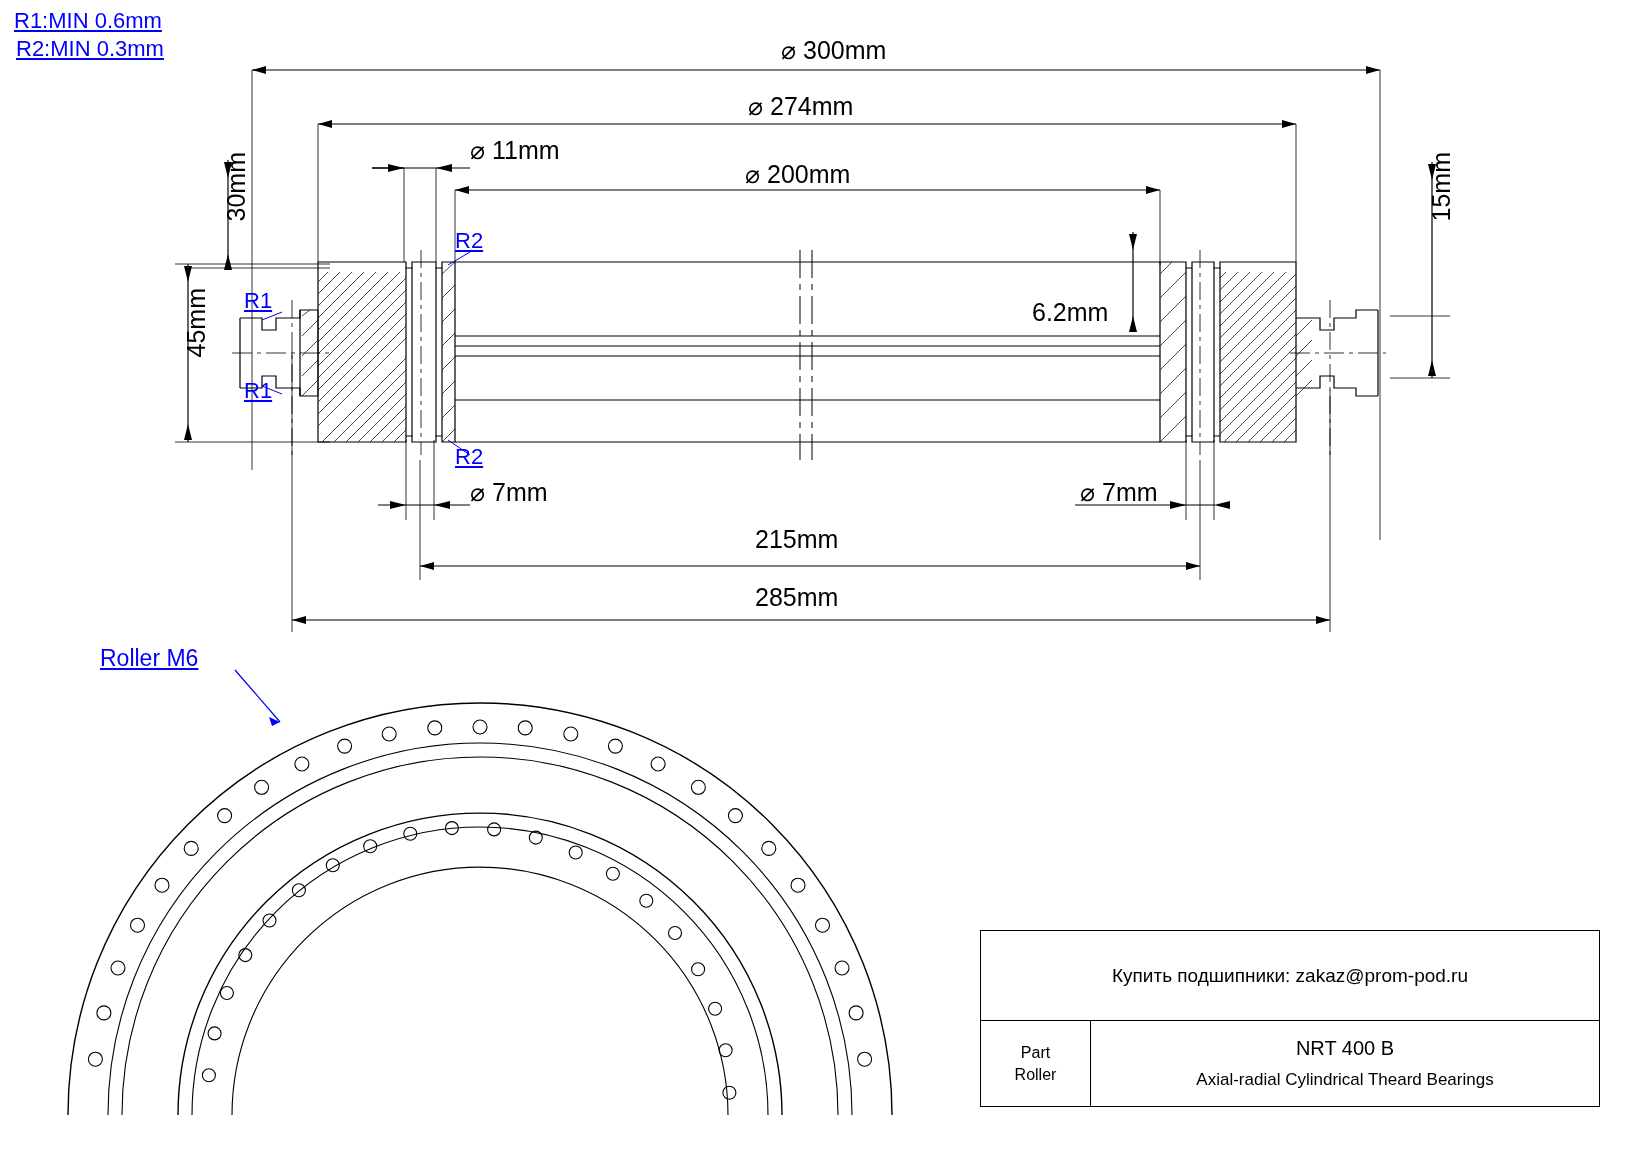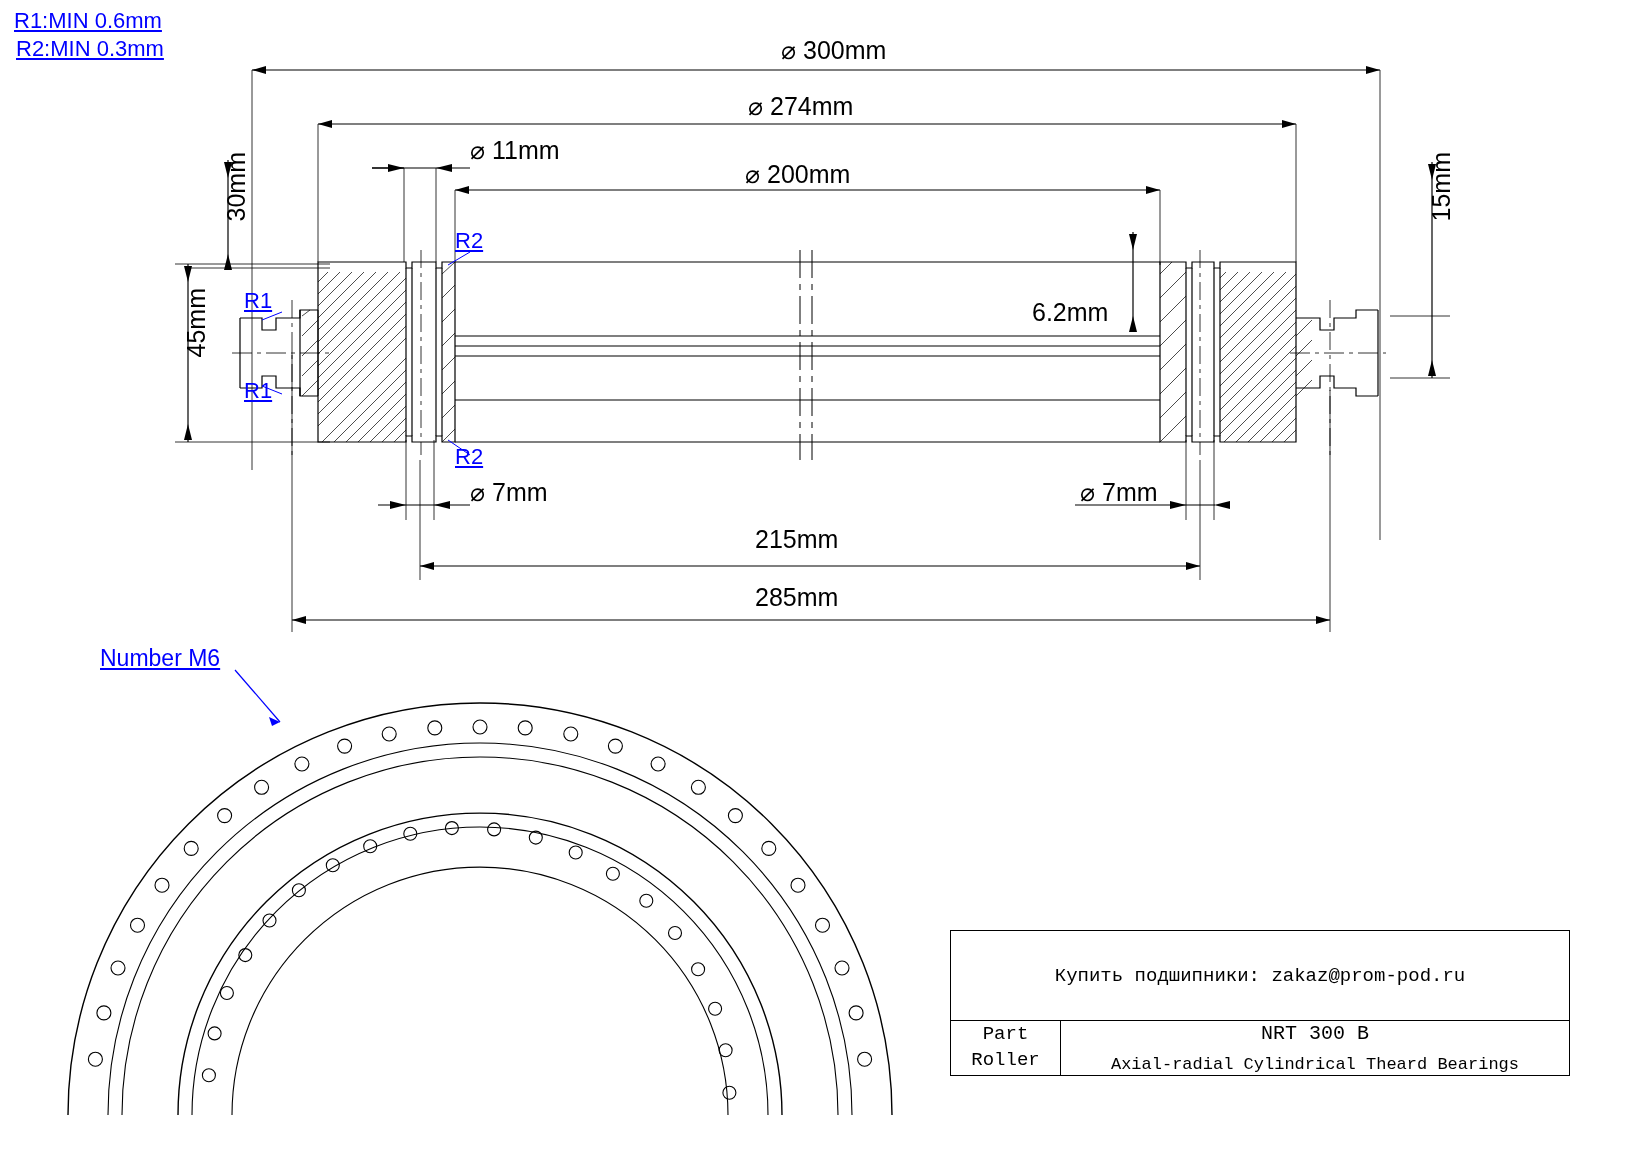--- a/index.html
+++ b/index.html
@@ -1,25 +1,25 @@
 <!DOCTYPE html>
 <html><head>
 <meta charset="utf-8">
 <style>
   html,body{margin:0;padding:0;background:#fff;}
   body{font-family:"Liberation Sans", sans-serif;}
   #sheet{position:relative;width:1646px;height:1165px;background:#fff;overflow:hidden;}
   .note{position:absolute;color:#0000ff;font-size:22px;white-space:nowrap;text-decoration:underline;}
   .dim{position:absolute;color:#000;font-size:25px;white-space:nowrap;}
   .vert{transform-origin:left top;}
-  #titleblock{position:absolute;left:950px;top:930px;width:620px;height:146px;border:1.5px solid #000;box-sizing:border-box;font-family:Liberation Mono, monospace;}
+  #titleblock{position:absolute;left:980px;top:930px;width:620px;height:177px;border:1.5px solid #000;box-sizing:border-box;}
   #tb-top{position:absolute;left:0;top:0;right:0;height:90px;border-bottom:1.5px solid #000;box-sizing:border-box;display:flex;align-items:center;justify-content:center;}
   #tb-top .t{font-size:19px;color:#000;}
   #tb-left{position:absolute;left:0;top:90px;width:110px;bottom:0;border-right:1.5px solid #000;box-sizing:border-box;display:flex;flex-direction:column;align-items:center;justify-content:center;}
-  #tb-left .t{font-size:19px;color:#000;line-height:1.35;text-align:center;}
+  #tb-left .t{font-size:16px;color:#000;line-height:1.35;text-align:center;}
   #tb-right{position:absolute;left:110px;top:90px;right:0;bottom:0;display:flex;flex-direction:column;align-items:center;justify-content:center;}
   #tb-right .pn{font-size:20px;color:#000;margin-bottom:10px;}
   #tb-right .desc{font-size:17px;color:#000;}
   svg{position:absolute;left:0;top:0;}
 </style>
 </head>
 <body>
 
 <div id="sheet">
 
@@ -305,29 +305,29 @@
   <div class="note" style="left:244px;top:378px;">R1</div>
 
   <div class="dim" style="left:1032px;top:298px;text-align:right;">6.2mm</div>
 
   <div class="dim" style="left:470px;top:478px;">⌀ 7mm</div>
   <div class="dim" style="left:1080px;top:478px;">⌀ 7mm</div>
 
   <div class="dim" style="left:755px;top:525px;">215mm</div>
   <div class="dim" style="left:755px;top:583px;">285mm</div>
 
-  <div class="note" style="left:100px;top:645px;font-size:23px;">Number M6</div>
+  <div class="note" style="left:100px;top:645px;font-size:23px;">Roller M6</div>
 
   <div id="titleblock">
     <div id="tb-top">
       <span class="t">Купить подшипники: zakaz@prom-pod.ru</span>
     </div>
     <div id="tb-left">
       <span class="t">Part</span>
       <span class="t">Roller</span>
     </div>
     <div id="tb-right">
-      <span class="pn">NRT 300 B</span>
+      <span class="pn">NRT 400 B</span>
       <span class="desc">Axial-radial Cylindrical Theard Bearings</span>
     </div>
   </div>
 
 </div>
 
 </body></html>

